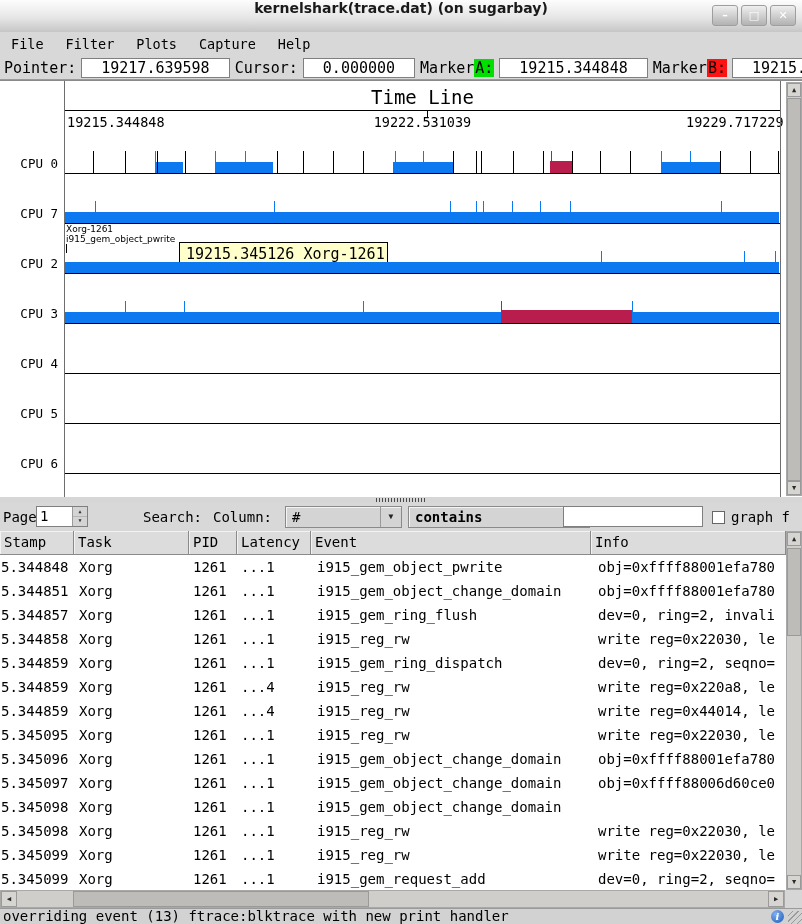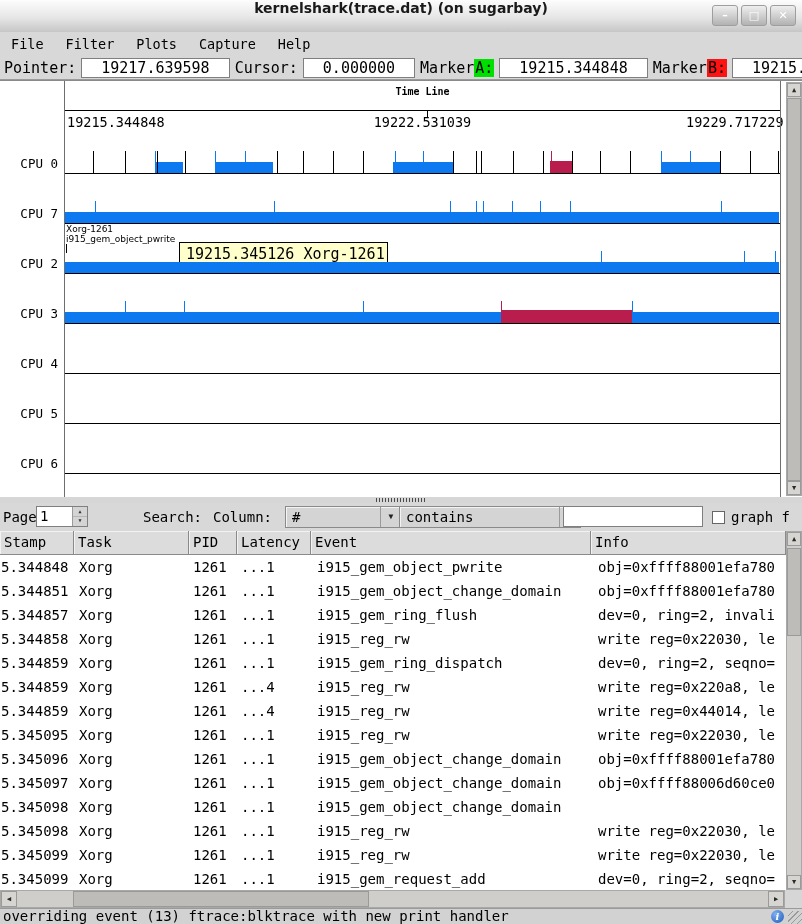--- a/index.html
+++ b/index.html
@@ -29,21 +29,21 @@
   .pb-mark{flex:none;display:flex;align-items:center;}
   .val{flex:none;background:#fff;border:1px solid #7f7f7f;padding:0 19px;height:18px;line-height:18px;}
   .tagA{background:#00e000;padding:0 1px;}
   .tagB{background:#ff1212;padding:0 1px;}
   
   .graph{position:absolute;top:80px;left:0;width:802px;height:417px;background:#fff;
     border-top:1px solid #8a8a8a;box-sizing:border-box;overflow:hidden;}
   .plot-layer{position:absolute;left:0;top:0;width:802px;height:417px;}
   .col-sep{position:absolute;left:64px;top:0;width:1px;height:417px;background:#6e6e6e;}
   .plot-right{position:absolute;left:780px;top:0;width:1px;height:417px;background:#6e6e6e;}
-  .tl-title{position:absolute;left:65px;top:5px;width:715px;text-align:center;font-size:10px;font-weight:bold;}
+  .tl-title{position:absolute;left:65px;top:5px;width:715px;text-align:center;font-size:19px;}
   .axis-line{position:absolute;left:65px;top:29px;width:715px;height:1px;background:#000;}
   .axis-mid-tick{position:absolute;left:427px;top:29px;width:1px;height:7px;background:#000;}
   .axis-lab{position:absolute;top:33px;font-size:13.5px;}
   .axis-left{left:67px;}
   .axis-center{left:65px;width:715px;text-align:center;}
   .axis-right{left:686px;}
   .cpu-label{position:absolute;left:0;width:58px;text-align:right;font-size:12.5px;height:16px;line-height:16px;}
   .baseline{position:absolute;left:65px;width:715px;height:1px;background:#000;}
   .bar{position:absolute;}
   .tick{position:absolute;width:1px;}
@@ -74,21 +74,21 @@
   .spinbox{position:absolute;left:36px;top:3px;width:52px;height:21px;background:#fff;
     border:1px solid #7f7f7f;box-sizing:border-box;}
   .spin-val{position:absolute;left:3px;top:0;line-height:19px;}
   .spin-btns{position:absolute;right:0;top:0;width:14px;height:19px;background:#d4d4d4;border-left:1px solid #9a9a9a;}
   .spin-up,.spin-down{position:absolute;left:0;width:14px;height:9px;font-size:5px;text-align:center;
     line-height:9px;color:#333;border-bottom:1px solid #b5b5b5;}
   .spin-up{top:0}.spin-down{top:9px;border-bottom:none;}
   .combo{position:absolute;top:3px;height:22px;background:#d4d4d4;border:1px solid #8a8a8a;
     box-shadow:inset 1px 1px 0 #f4f4f4;box-sizing:border-box;}
   .combo1{left:285px;width:117px;}
-  .combo2{left:399px;width:182px;}
+  .combo2{left:408px;width:182px;font-weight:bold;}
   .combo-val{position:absolute;left:6px;line-height:20px;}
   .combo-arrow{position:absolute;right:0;top:0;width:20px;height:20px;border-left:1px solid #9a9a9a;
     font-size:8px;text-align:center;line-height:20px;color:#222;}
   .search-input{position:absolute;left:563px;top:3px;width:140px;height:21px;background:#fff;
     border:1px solid #7f7f7f;box-sizing:border-box;font:14px "DejaVu Sans Mono",monospace;padding:0 2px;}
   .checkbox{position:absolute;left:712px;top:8px;width:13px;height:13px;background:#fff;border:1px solid #666;box-sizing:border-box;}
   
   .thead{position:absolute;top:531px;left:0;width:786px;height:24px;background:#dcdcdc;}
   .th{position:absolute;top:0;height:24px;box-sizing:border-box;background:#dcdcdc;
     border-right:1px solid #8a8a8a;border-bottom:1px solid #8a8a8a;box-shadow:inset 1px 1px 0 #f2f2f2;

